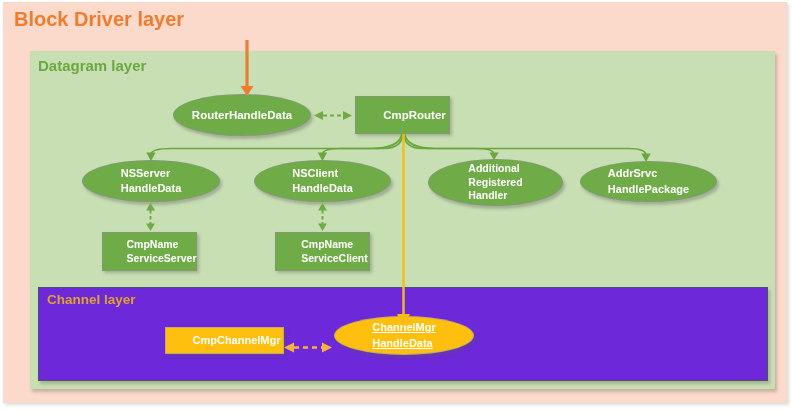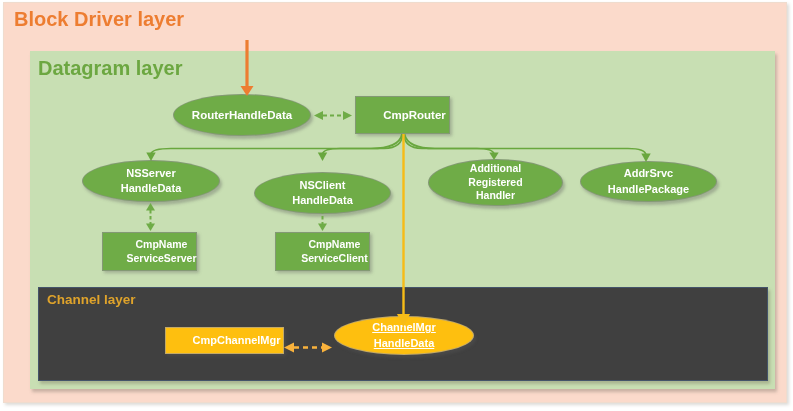--- a/index.html
+++ b/index.html
@@ -23,46 +23,45 @@
     font-size: 20px; font-weight: bold; color: #ED7D31;
   }
 
   #datagram-layer {
     left: 30px; top: 51px; width: 745px; height: 338px;
     background: #C8DFB3;
     box-shadow: 2px 3px 3px rgba(110,100,90,0.35);
   }
   #datagram-title {
     position: absolute; left: 8px; top: 6px;
-    font-size: 20px; font-weight: bold; color: #6CA741;
+    font-size: 15px; font-weight: bold; color: #6CA741;
   }
 
   #channel-layer {
     left: 38px; top: 287px; width: 730px; height: 94px;
-    background: #404040;
+    background: #6d28d9;
     border: 1px solid #44546A;
     box-shadow: 2px 3px 3px rgba(110,100,80,0.35);
   }
   #channel-title {
     position: absolute; left: 8px; top: 4px;
     font-size: 13.5px; font-weight: bold; color: #DFA32B;
   }
 
   #packet-label {
     position: absolute; left: 182px; top: 51px; width: 130px;
     text-align: center;
     font-size: 9.5px; font-weight: bold; color: #E8502E;
     line-height: 1.45; white-space: pre-line;
     z-index: 3;
   }
 
   .node {
     position: absolute; box-sizing: border-box;
     display: flex; align-items: center; justify-content: center;
-    text-align: center;
     color: #ffffff; font-weight: bold; font-size: 11px; line-height: 1.4;
     white-space: pre-line;
     z-index: 4;
   }
   .node.green { background: #6FAC47; border: 1px solid rgba(140,145,135,0.7); }
   .node.gold  { background: #FEBF0F; border: 1px solid rgba(170,160,140,0.7); }
   .node.rect    { box-shadow: 2px 2px 3px rgba(90,90,90,0.35); padding-left: 24px; }
   .node.ellipse { border-radius: 50%; box-shadow: 2px 3px 3px rgba(90,90,90,0.35); }
   .node.small-text { font-size: 10.5px; line-height: 1.3; }
 
@@ -89,21 +88,21 @@
   </div>
 
 
   <div class="node ellipse green" style="left:173px; top:94px; width:138px; height:42px; font-size:11.5px;">RouterHandleData</div>
 
   <div class="node rect green" style="left:355px; top:96px; width:95px; height:38px; font-size:11.5px;">CmpRouter</div>
 
   <div class="node ellipse green" style="left:82px; top:160px; width:138px; height:42px;">NSServer
 HandleData</div>
 
-  <div class="node ellipse green" style="left:254px; top:172px; width:137px; height:42px;">NSClient
+  <div class="node ellipse green" style="left:254px; top:160px; width:137px; height:42px;">NSClient
 HandleData</div>
 
   <div class="node ellipse green" style="left:580px; top:161px; width:137px; height:41px;">AddrSrvc
 HandlePackage</div>
 
   <div class="node ellipse green small-text" style="left:428px; top:159px; width:135px; height:47px;">Additional
 Registered
 Handler</div>
 
   <div class="node rect green small-text" style="left:102px; top:232px; width:95px; height:39px;">CmpName

